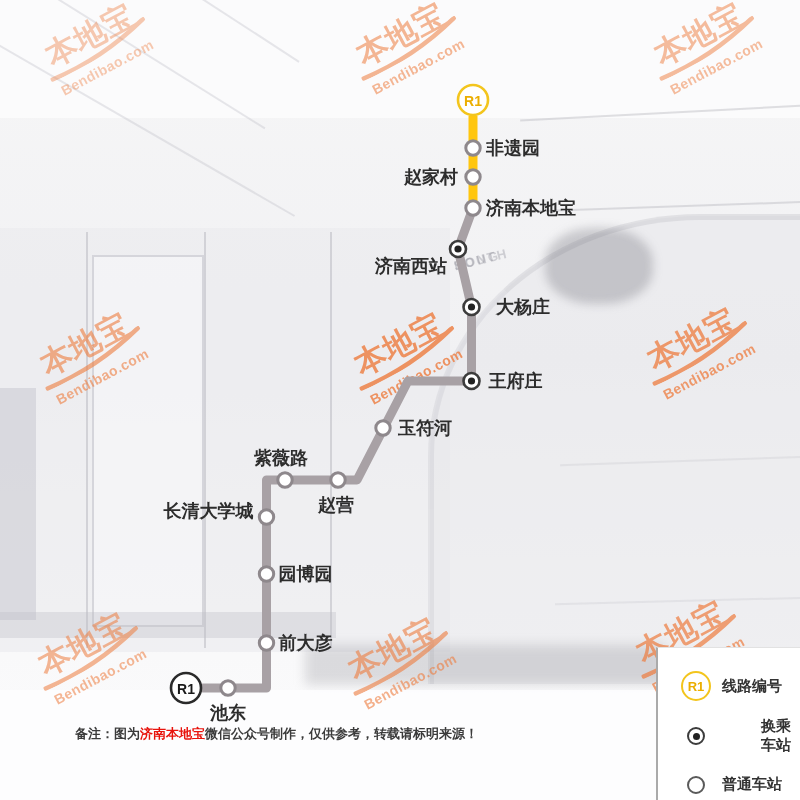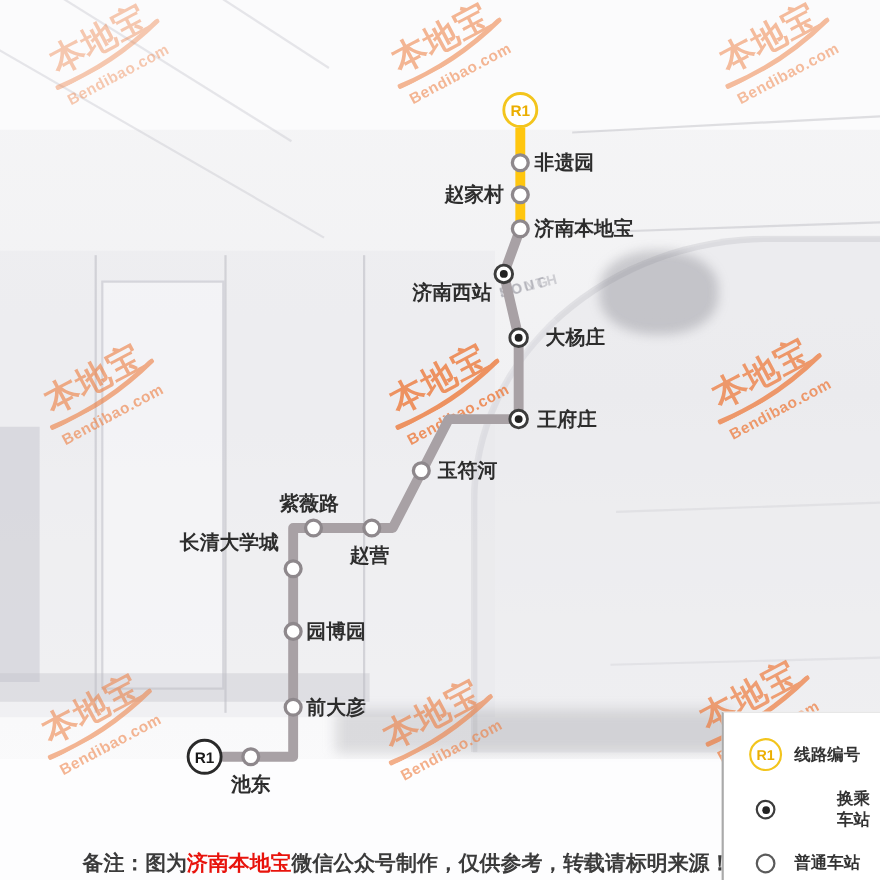--- a/index.html
+++ b/index.html
@@ -55,21 +55,21 @@
   .lg-badge{
     width:30px;height:30px;border:2px solid #F3C51D;border-radius:50%;box-sizing:border-box;
     display:flex;align-items:center;justify-content:center;
     color:#EBAE00;font-size:13px;font-weight:700;background:#fff;
   }
   .lg-transfer{width:18px;height:18px;border:2.5px solid #3c3c3c;border-radius:50%;box-sizing:border-box;background:#fff;display:flex;align-items:center;justify-content:center;}
   .lg-dot{width:7px;height:7px;border-radius:50%;background:#222;}
   .lg-normal{width:18px;height:18px;border:2px solid #5a5a5a;border-radius:50%;box-sizing:border-box;background:#fff;}
   .lg-label{margin-left:10px;font-size:15px;font-weight:600;color:#333;}
   
-  #note{position:absolute;left:75px;top:772px;z-index:3;font-size:19px;font-weight:700;color:#3b3b3b;white-space:nowrap;}
+  #note{position:absolute;left:75px;top:725px;z-index:3;font-size:13px;font-weight:700;color:#3b3b3b;white-space:nowrap;}
   #note .hl{color:#E8130C;}
 </style>
 </head>
 <body>
 
 <div id="stage">
 
   <div class="bg">
     <div class="ceiling"></div>
     <div class="streak s1"></div>
@@ -190,21 +190,21 @@
   <div id="label-layer">
       <div class="st-label" style="left: 486px; top: 148px; transform: translateY(-50%);">非遗园</div>
       <div class="st-label" style="right: 342px; top: 177px; transform: translateY(-50%);">赵家村</div>
       <div class="st-label" style="left: 486px; top: 208px; transform: translateY(-50%);">济南本地宝</div>
       <div class="st-label" style="right: 353px; top: 266px; transform: translateY(-50%);">济南西站</div>
       <div class="st-label" style="left: 496px; top: 307px; transform: translateY(-50%);">大杨庄</div>
       <div class="st-label" style="left: 488.5px; top: 381px; transform: translateY(-50%);">王府庄</div>
       <div class="st-label" style="left: 398px; top: 428px; transform: translateY(-50%);">玉符河</div>
       <div class="st-label" style="left: 281px; top: 458px; transform: translate(-50%, -50%); font-family: Liberation Mono, monospace;">紫薇路</div>
       <div class="st-label" style="left: 336px; top: 505px; transform: translate(-50%, -50%);">赵营</div>
-      <div class="st-label" style="right: 546.5px; top: 493px; transform: translateY(-50%);">长清大学城</div>
+      <div class="st-label" style="right: 546.5px; top: 511px; transform: translateY(-50%);">长清大学城</div>
       <div class="st-label" style="left: 278.5px; top: 574px; transform: translateY(-50%); text-align: right;">园博园</div>
       <div class="st-label" style="left: 278.5px; top: 643px; transform: translateY(-50%);">前大彦</div>
       <div class="st-label" style="left: 228px; top: 713px; transform: translate(-50%, -50%);">池东</div>
     </div>
 
   <div id="legend">
     <div class="lg-row r1">
       <span class="lg-icon-wrap">
         <span class="lg-badge">R1</span>
       </span>

